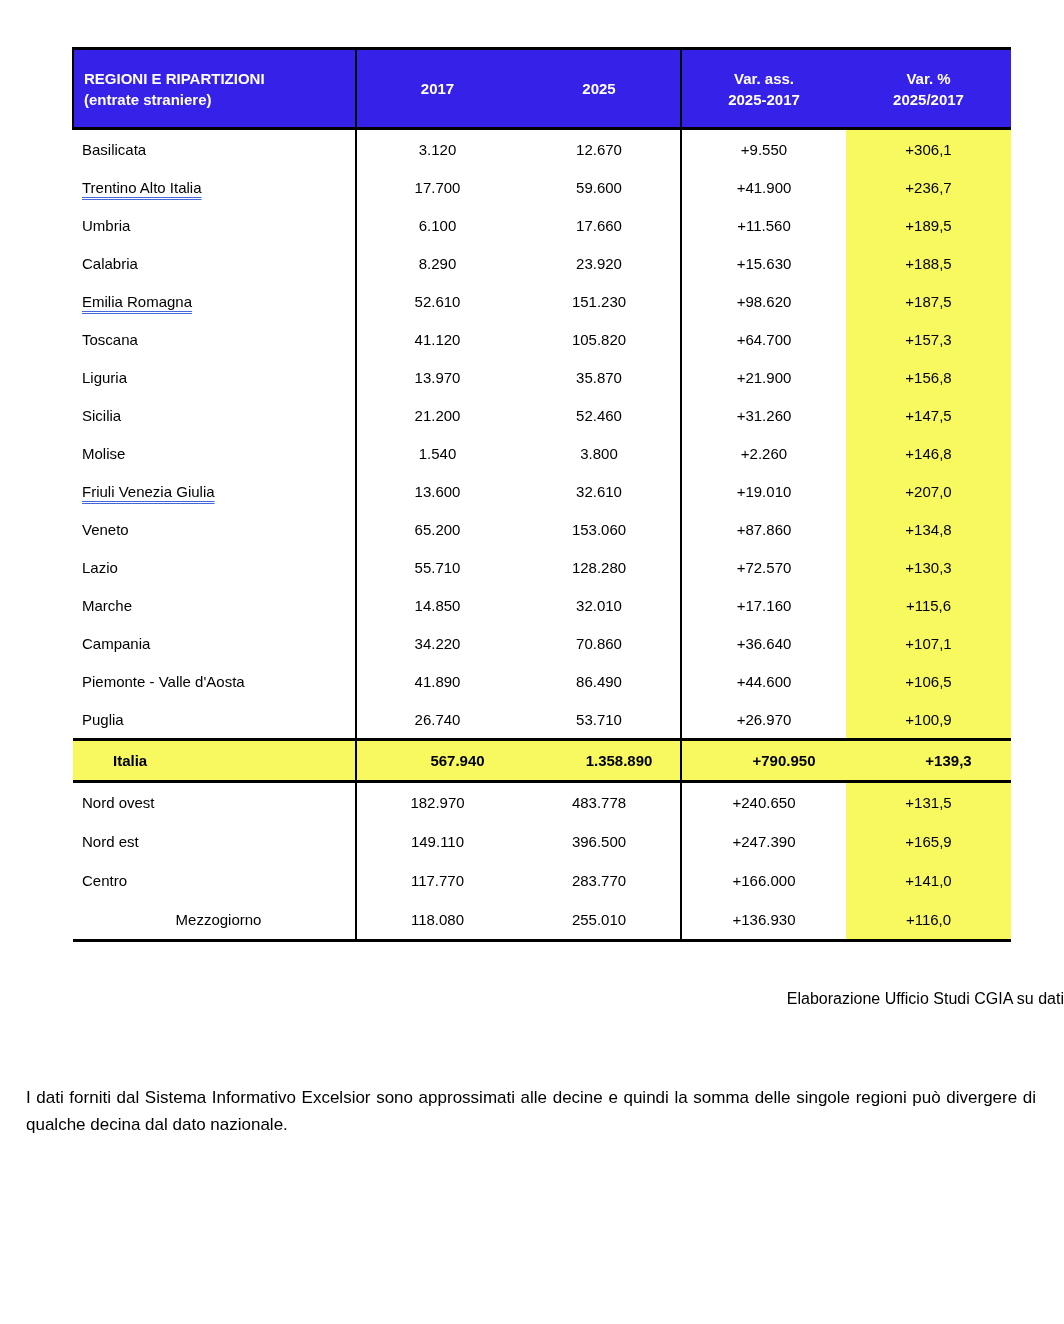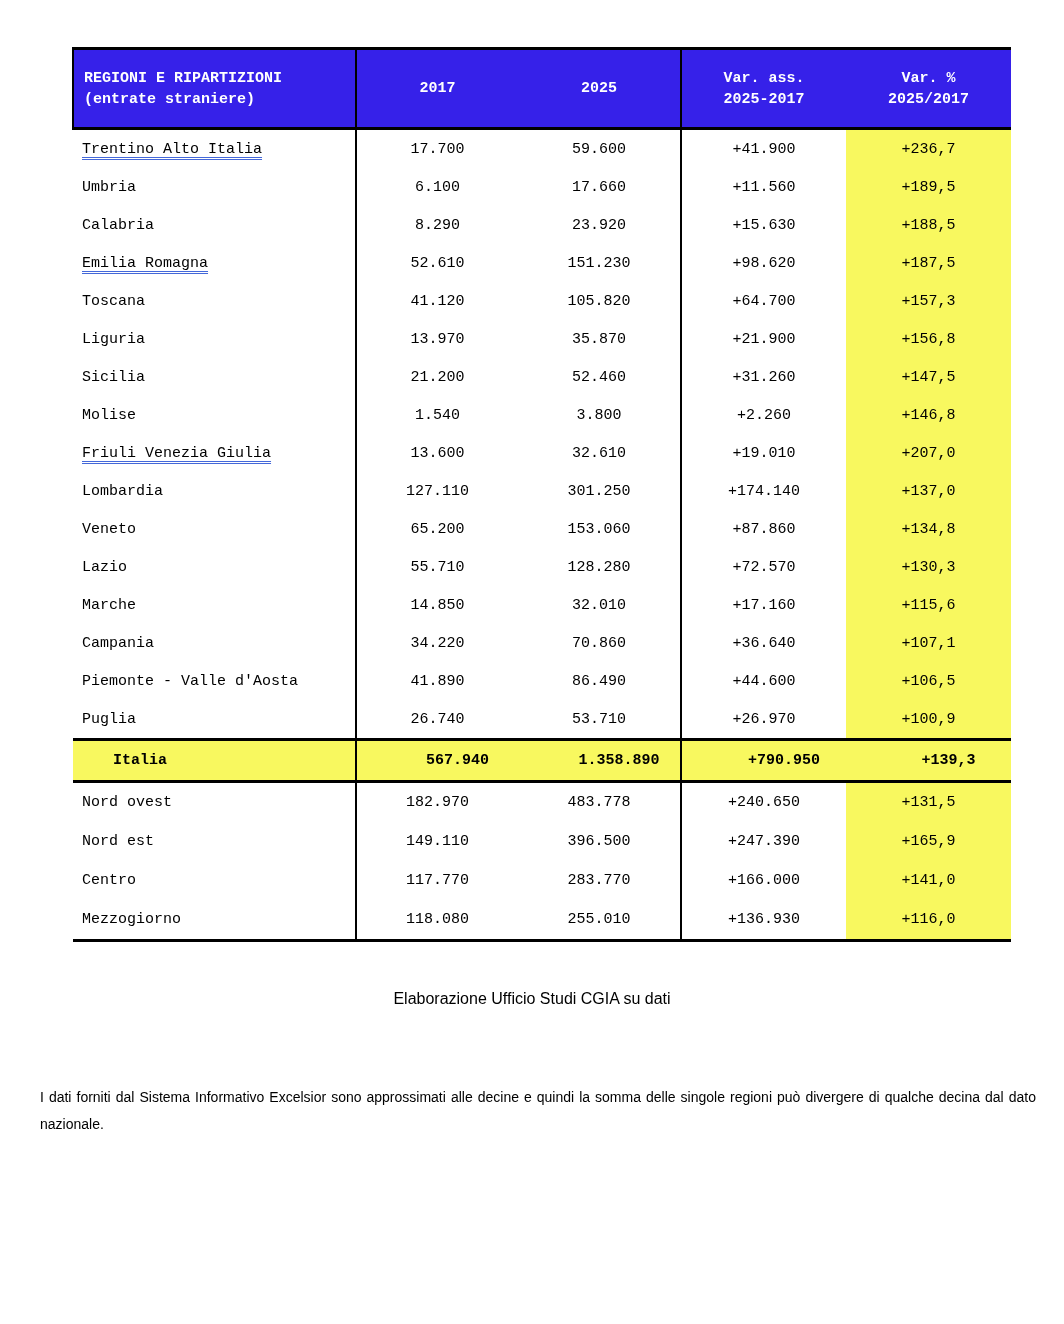--- a/index.html
+++ b/index.html
@@ -15,21 +15,20 @@
     color:#000;
   }
   .page{position:relative;width:1064px;height:1324px;}
 
   table.tbl{
     border-collapse:collapse;
     table-layout:fixed;
     width:938px;
     margin:47px 0 4px 72px;
     font-size:15px;
-    font-family:Liberation Mono, monospace;
   }
   col.c1{width:283px}
   col.c2{width:162px}
   col.c3{width:163px}
   col.c4{width:165px}
   col.c5{width:165px}
 
   thead th{
     background:var(--header-bg,#3621e9);
     color:#ffffff;
@@ -64,38 +63,38 @@
   tbody td.pct{background:var(--highlight,#f8f85f);}
 
   tr.total td{
     background:var(--highlight,#f8f85f);
     font-weight:bold;
     height:39px;
     border-top:3px solid var(--border-color);
     border-bottom:3px solid var(--border-color);
     padding-left:40px;
   }
-  tr.area-last td{border-bottom:3px solid var(--border-color);}
+  tr.area-last td{border-bottom:3px solid var(--border-color);text-align:center;}
 
   .spell{
     text-decoration:underline double;
     text-decoration-color:var(--spell-underline,#4468d9);
     text-decoration-thickness:1px;
     text-underline-offset:4px;
   }
 
   .caption{
     margin-top:43px;
-    text-align:center;
+    text-align:right;
     font-size:16px;
     line-height:27px;
   }
   .note{
-    margin:72px 28px 0 40px;
-    font-size:14px;
+    margin:72px 28px 0 26px;
+    font-size:17px;
     line-height:27px;
     text-align:justify;
   }
 </style>
 </head>
 <body>
 
 <div class="page">
 
   <table class="tbl">
@@ -119,20 +118,27 @@
           <span style="display:block">2025-2017</span>
         </th>
         <th>
           <span style="display:block">Var. %</span>
           <span style="display:block">2025/2017</span>
         </th>
       </tr>
     </thead>
     <tbody>
       <tr class="region">
+          <td class="name vline"><span>Basilicata</span></td>
+          <td>3.120</td>
+          <td class="vline">12.670</td>
+          <td>+9.550</td>
+          <td class="pct">+306,1</td>
+        </tr>
+      <tr class="region">
           <td class="name vline"><span class="spell">Trentino Alto Italia</span></td>
           <td>17.700</td>
           <td class="vline">59.600</td>
           <td>+41.900</td>
           <td class="pct">+236,7</td>
         </tr>
       <tr class="region">
           <td class="name vline"><span>Umbria</span></td>
           <td>6.100</td>
           <td class="vline">17.660</td>
@@ -180,27 +186,20 @@
           <td class="vline">3.800</td>
           <td>+2.260</td>
           <td class="pct">+146,8</td>
         </tr>
       <tr class="region">
           <td class="name vline"><span class="spell">Friuli Venezia Giulia</span></td>
           <td>13.600</td>
           <td class="vline">32.610</td>
           <td>+19.010</td>
           <td class="pct">+207,0</td>
-        </tr>
-      <tr class="region">
-          <td class="name vline"><span>Lombardia</span></td>
-          <td>127.110</td>
-          <td class="vline">301.250</td>
-          <td>+174.140</td>
-          <td class="pct">+137,0</td>
         </tr>
       <tr class="region">
           <td class="name vline"><span>Veneto</span></td>
           <td>65.200</td>
           <td class="vline">153.060</td>
           <td>+87.860</td>
           <td class="pct">+134,8</td>
         </tr>
       <tr class="region">
           <td class="name vline"><span>Lazio</span></td>

